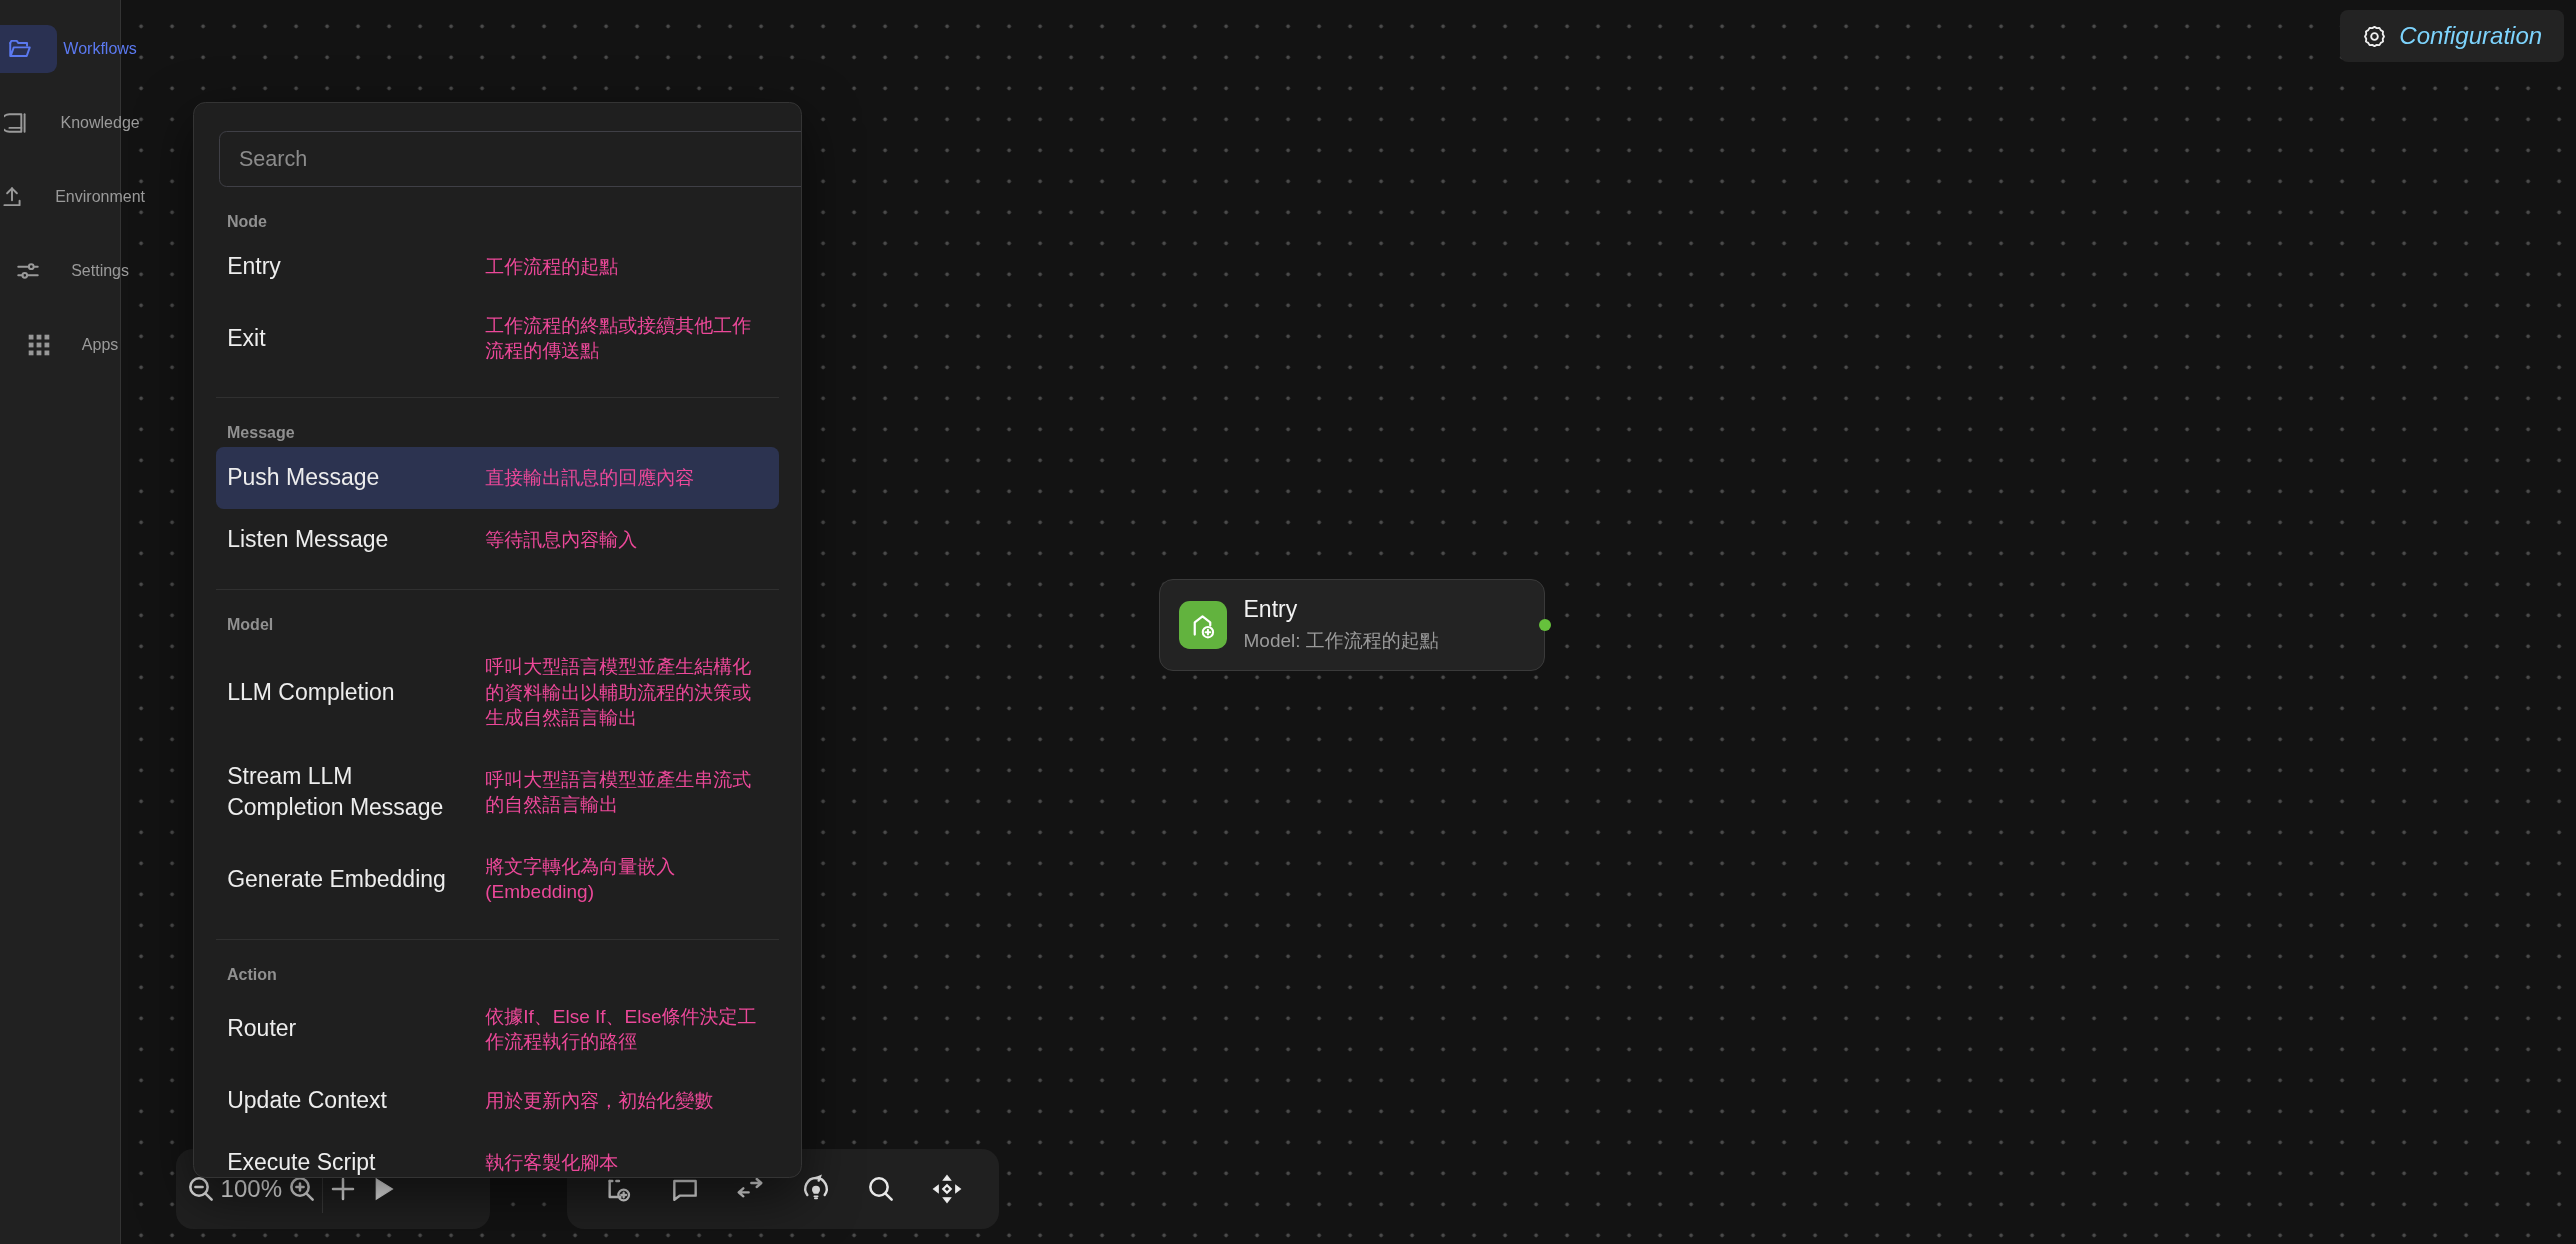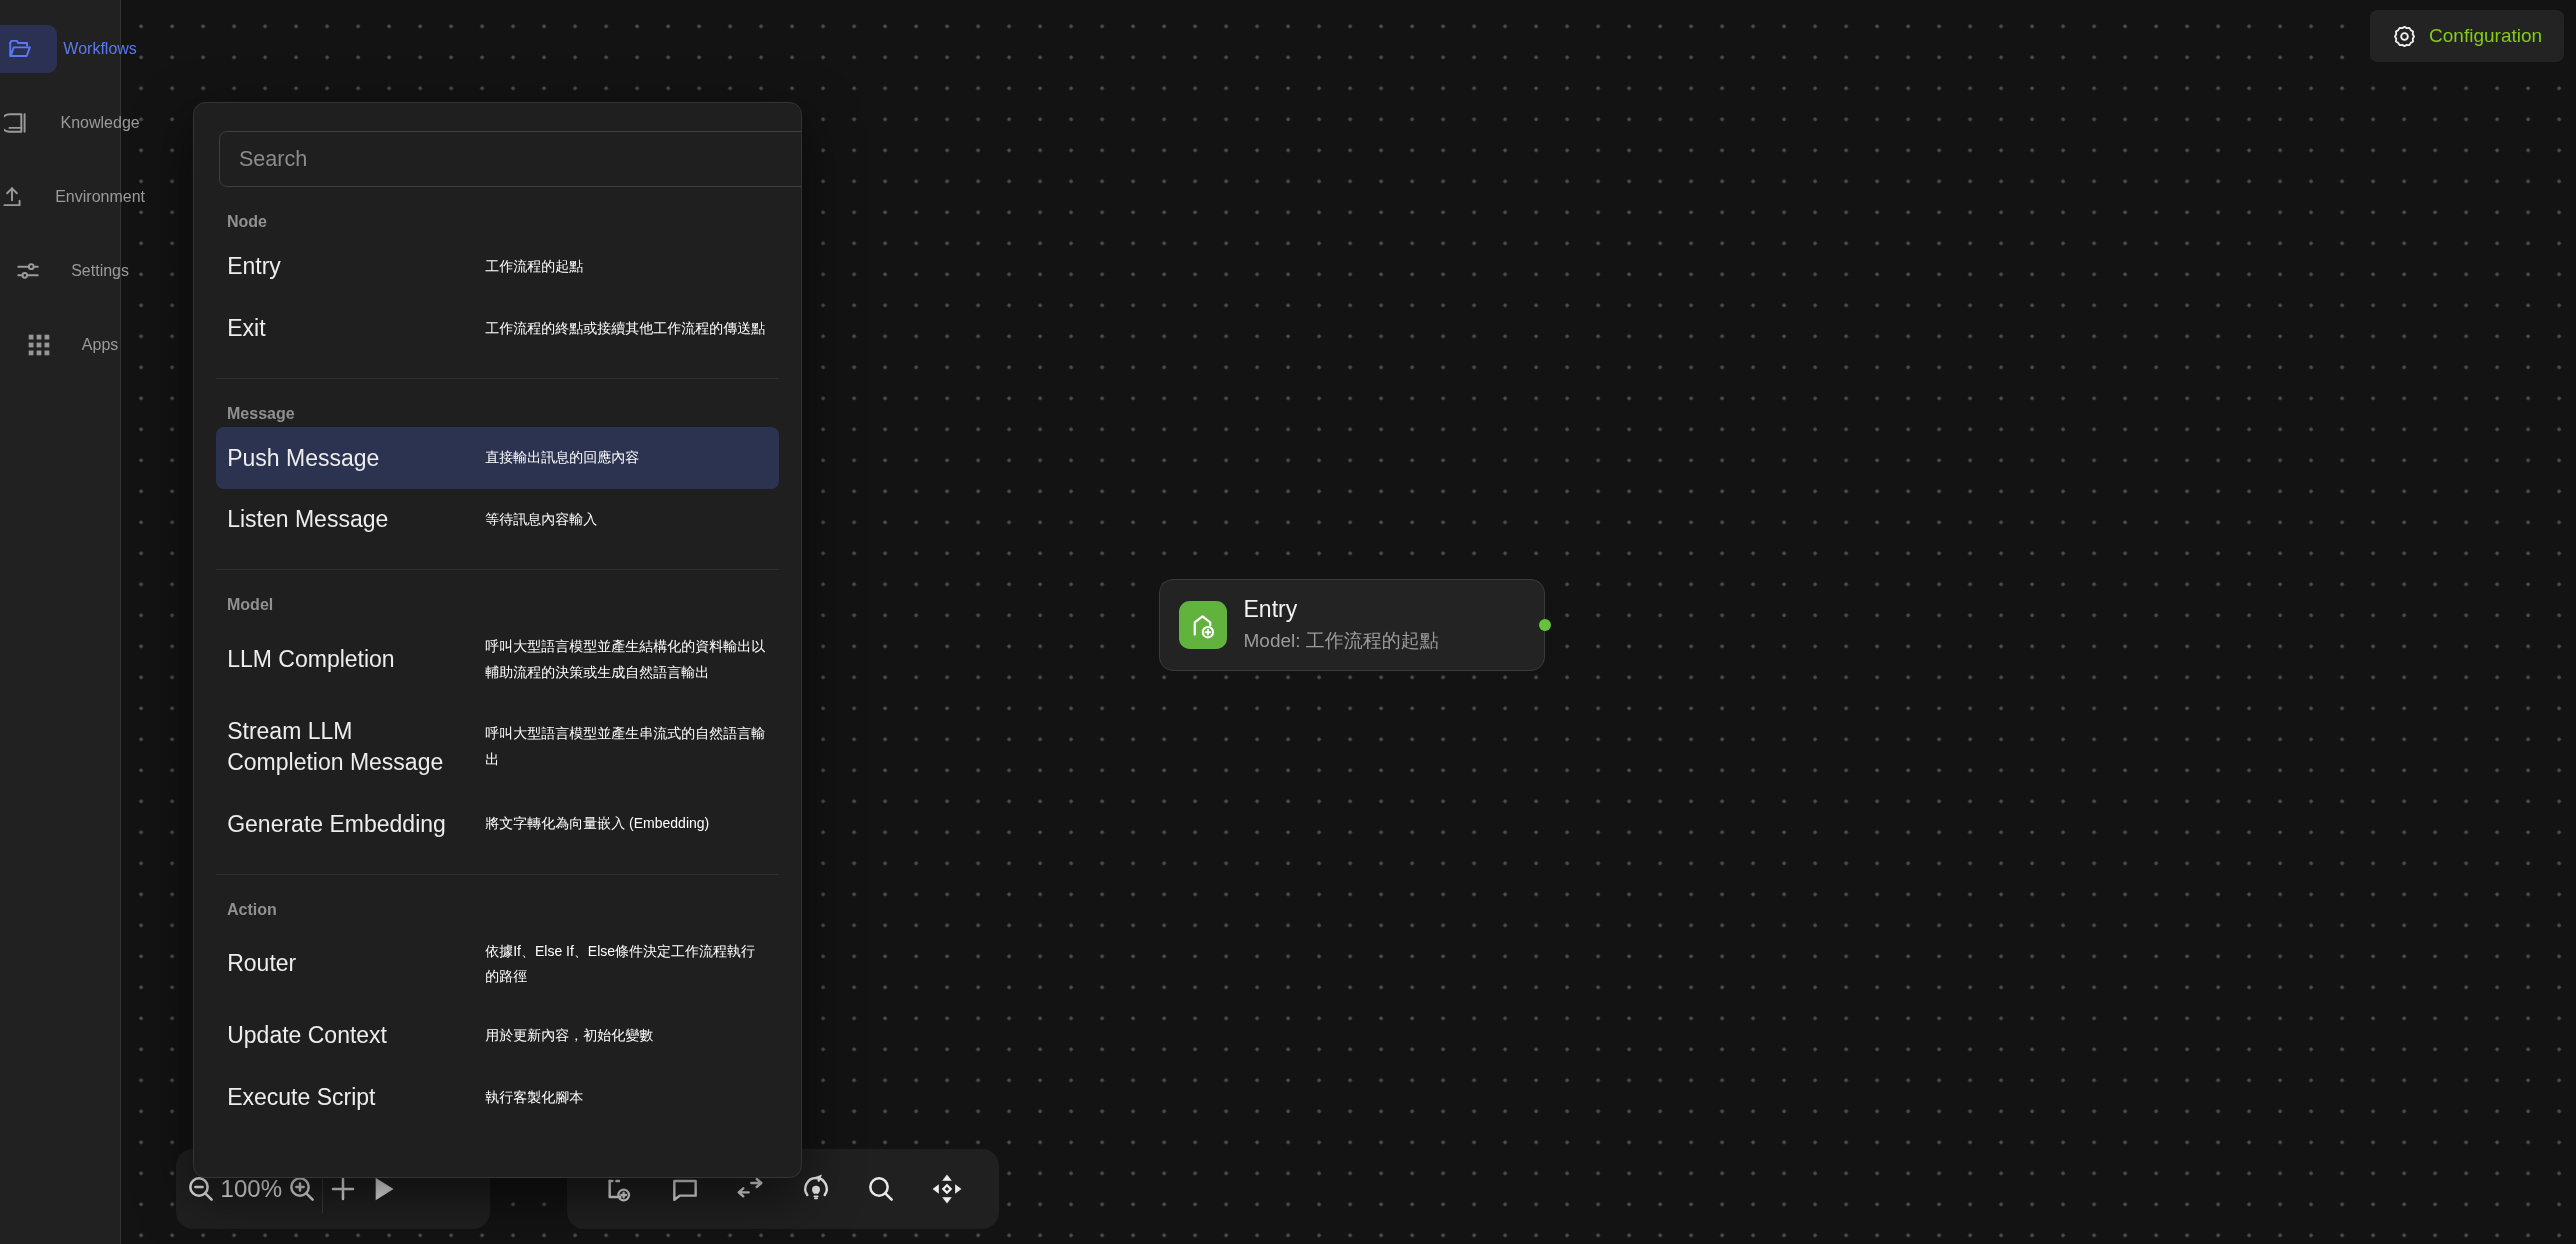--- a/index.html
+++ b/index.html
@@ -24,21 +24,21 @@
   .side-item svg { width:26px; height:26px; stroke:#9a9a9a; }
   .side-item.active svg { stroke:#5b79f0; }
   .side-bottom { margin-top:auto; display:flex; flex-direction:column; align-items:center; }
   .side-bottom .side-item { margin-top:0; margin-bottom:23px; }
   .side-bottom .side-item .iconbox { height:39px; }
 
   
   .config-btn { position:absolute; right:12.3px; top:10px; height:52px; padding:0 21.6px; background:#232323;
     border-radius:7.7px; display:flex; align-items:center; gap:12.3px; z-index:15; cursor:pointer; }
   .config-btn svg { width:25px; height:25px; stroke:#f0f0f0; }
-  .config-btn span { font-size:19px; color:#84cc16; }
+  .config-btn span { font-size:24px; color:#7dd3fc;font-style:italic; }
 
   
   .node-card { position:absolute; left:1159px; top:579px; width:386px; height:92px; background:#232323;
     border:1.5px solid #3a3a3a; border-radius:14px; display:flex; align-items:center; padding-left:18.5px; gap:17px; z-index:4; }
   .node-icon { width:48px; height:48px; border-radius:10.8px; background:#62b33e; display:flex; align-items:center; justify-content:center; flex:0 0 auto; }
   .node-icon svg { width:31px; height:31px; }
   .node-texts { display:flex; flex-direction:column; gap:5.4px; }
   .node-title { font-size:23px; color:#f2f2f2; }
   .node-sub { font-size:19px; color:#9b9b9b; }
   .node-port { position:absolute; right:-7px; top:50%; margin-top:-6.2px; width:12.3px; height:12.3px; border-radius:50%; background:#66c13c; }
@@ -47,21 +47,21 @@
   .palette { position:absolute; left:193px; top:102px; width:609px; height:1076px; background:#1f1f1f;
     border:0.8px solid #343434; border-radius:12.3px; overflow:hidden; z-index:10; box-shadow:0 18.5px 54px rgba(0,0,0,.55); }
   .search-box { display:block; margin:28px 25.4px 0 25.4px; width:668px; height:56px; background:transparent;
     border:1.5px solid #3f3f46; border-radius:7.7px; color:#dddddd; font-size:21.6px; padding:0 18.5px;
     font-family:"Liberation Sans", sans-serif; outline:none; }
   .search-box::placeholder { color:#8b8b8b; }
   .sec-title { margin:26px 0 4.6px 33px; font-size:16px; font-weight:bold; color:#909090; }
   .p-row { display:flex; align-items:center; margin:0 21.6px; padding:15.4px 11.6px; border-radius:7.7px; cursor:pointer; }
   .p-row.hl { background:#2c3350; }
   .p-name { width:258px; padding-right:14px; font-size:23px; color:#ededed; line-height:31px; }
-  .p-desc { flex:1; font-size:14px; color:#ffffff; line-height:25.4px; }
+  .p-desc { flex:1; font-size:19px; color:#ec4899; line-height:25.4px; }
   .p-div { border:none; border-top:1.5px solid #303030; margin:18.5px 21.6px; }
 
   
   .tb { position:absolute; top:1149px; height:80px; background:#202020; border-radius:17px;
     display:flex; align-items:center; z-index:5; }
   .tb-left { left:176px; width:314px; justify-content:flex-start; padding:0 4.6px; }
   .tb-right { left:567px; width:432px; justify-content:space-evenly; padding:0 6.2px; }
   .tb .tbtn { display:flex; align-items:center; justify-content:center; width:40px; height:40px; cursor:pointer; }
   .tb svg { width:32px; height:32px; stroke:#e8e8e8; }
   .tb .zoomtxt { font-size:24px; color:#f0f0f0; cursor:pointer; }

